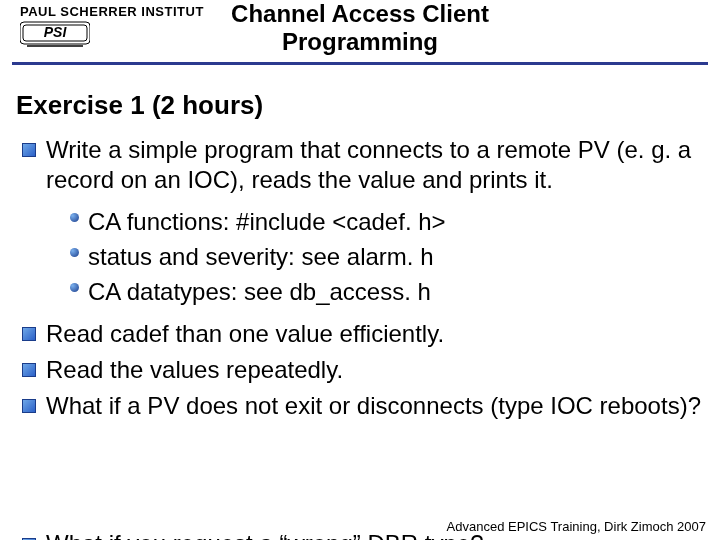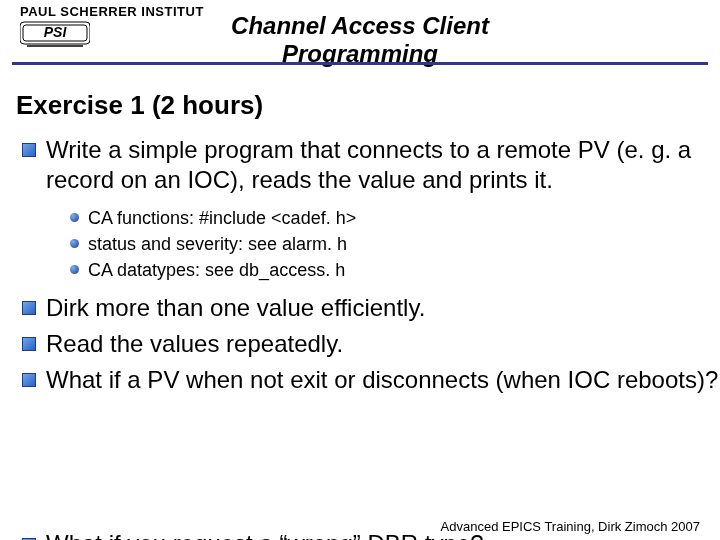--- a/index.html
+++ b/index.html
@@ -27,24 +27,23 @@
   .logo {
     position: absolute;
     top: 16px;
     left: 20px;
     width: 70px;
     height: 34px;
   }
   .title {
     text-align: center;
     font-size: 24px;
-    font-style: italic;
     font-weight: bold;
     color: #000;
-    padding-top: 12px;
+    padding-top: 0px;
     line-height: 1.15;
   }
   .title-line1 { display: block; }
   .title-line2 { display: block; }
   .hr {
     position: absolute;
     top: 62px;
     left: 12px;
     right: 12px;
     height: 3px;
@@ -84,38 +83,38 @@
   }
   ul.level2 {
     list-style: none;
     padding-left: 22px;
     margin-top: 10px;
     margin-bottom: 10px;
   }
   ul.level2 > li {
     position: relative;
     padding-left: 20px;
-    font-size: 18px;
+    font-size: 24px;
     line-height: 1.45;
     color: #000;
   }
   ul.level2 > li::before {
     content: "";
     position: absolute;
     left: 2px;
     top: 8px;
     width: 9px;
     height: 9px;
     border-radius: 50%;
     background: radial-gradient(circle at 30% 30%, #7ab0ee, #1a3c8a);
   }
   .footer {
     position: absolute;
     bottom: 6px;
-    right: 20px;
+    right: 14px;
     font-size: 13px;
     color: #000;
   }
   .cutoff {
     position: absolute;
     bottom: -18px;
     left: 16px;
     font-size: 24px;
     color: #000;
     padding-left: 30px;
@@ -153,21 +152,21 @@
   <div class="section-heading">Exercise 1 (2 hours)</div>
   <ul class="level1">
     <li>
       <span>Write a simple program that connects to a remote PV (e. g. a record on an IOC), reads the value and prints it.</span>
       <ul class="level2">
         <li>CA functions: #include &lt;cadef. h&gt;</li>
         <li>status and severity: see alarm. h</li>
         <li>CA datatypes: see db_access. h</li>
       </ul>
     </li>
-    <li>Dirk more than one value efficiently.</li>
+    <li>Read cadef than one value efficiently.</li>
     <li>Read the values repeatedly.</li>
-    <li>What if a PV when not exit or disconnects (when IOC reboots)?</li>
+    <li>What if a PV does not exit or disconnects (type IOC reboots)?</li>
   </ul>
 </div>
 
 <div class="cutoff">What if you request a “wrong” DBR type?</div>
 
 <div class="footer">Advanced EPICS Training, Dirk Zimoch 2007</div>
 
 </body></html>

